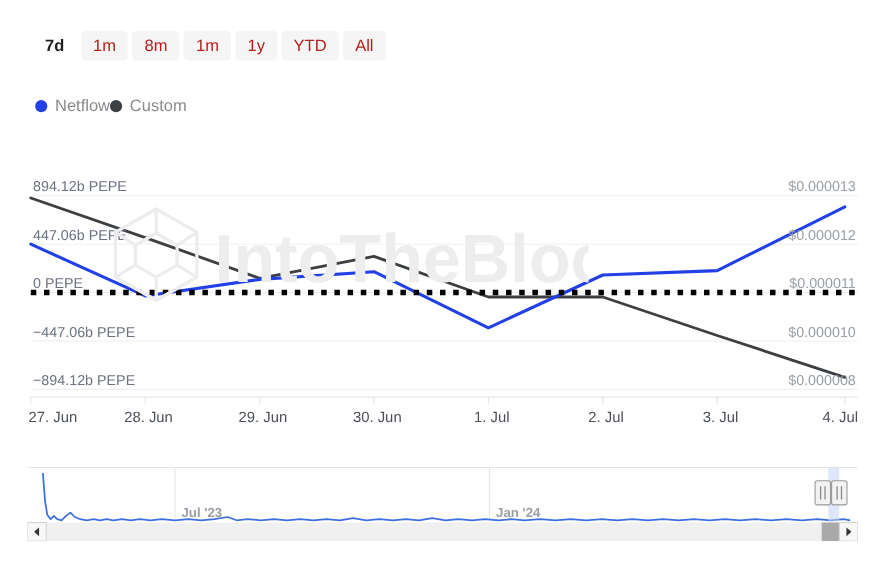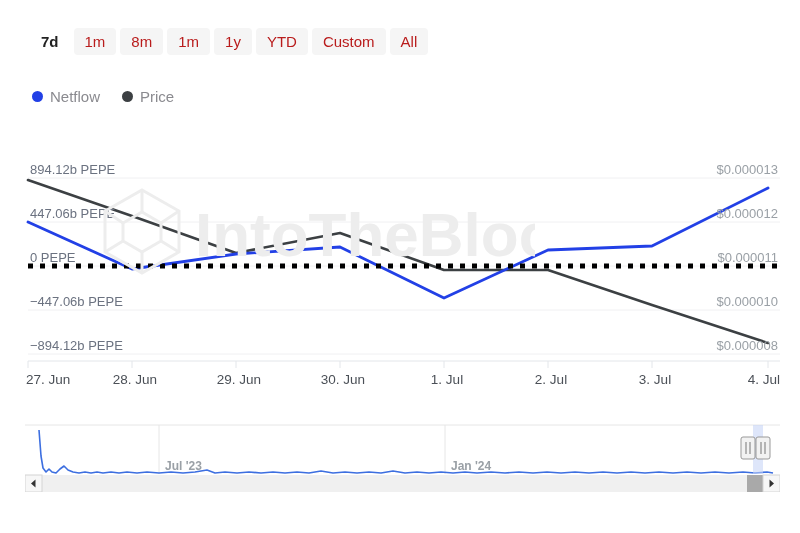--- a/index.html
+++ b/index.html
@@ -41,21 +41,20 @@
     color: #222222;
   }
 
   
   .legend {
     position: absolute;
     left: 32px;
     top: 88px;
     display: flex;
     align-items: center;
-    gap: 22px;
   }
   .legend-item {
     display: flex;
     align-items: center;
     gap: 7px;
     cursor: pointer;
   }
   .legend-dot {
     width: 11px;
     height: 11px;
@@ -122,32 +121,31 @@
 </head>
 <body>
 
 <div class="range-bar">
   <div class="range-btn active">7d</div>
   <div class="range-btn">1m</div>
   <div class="range-btn">8m</div>
   <div class="range-btn">1m</div>
   <div class="range-btn">1y</div>
   <div class="range-btn">YTD</div>
-  <div class="range-btn">Custom</div>
   <div class="range-btn">All</div>
 </div>
 
 <div class="legend">
   <div class="legend-item">
     <span class="legend-dot" style="background:#2240e6"></span>
     <span class="legend-label">Netflow</span>
   </div>
   <div class="legend-item">
     <span class="legend-dot" style="background:#3c4043"></span>
-    <span class="legend-label">Price</span>
+    <span class="legend-label">Custom</span>
   </div>
 </div>
 
 <div class="plot-wrap">
 
   <svg class="watermark" viewBox="0 0 440 105" xmlns="http://www.w3.org/2000/svg">
     <g fill="none" stroke="#ededed" stroke-width="3">
       <polygon points="47,12 84,33 84,74 47,95 10,74 10,33"></polygon>
       <polygon points="47,34 66,45 66,63 47,74 28,63 28,45"></polygon>
       <line x1="47" y1="12" x2="47" y2="34"></line>

